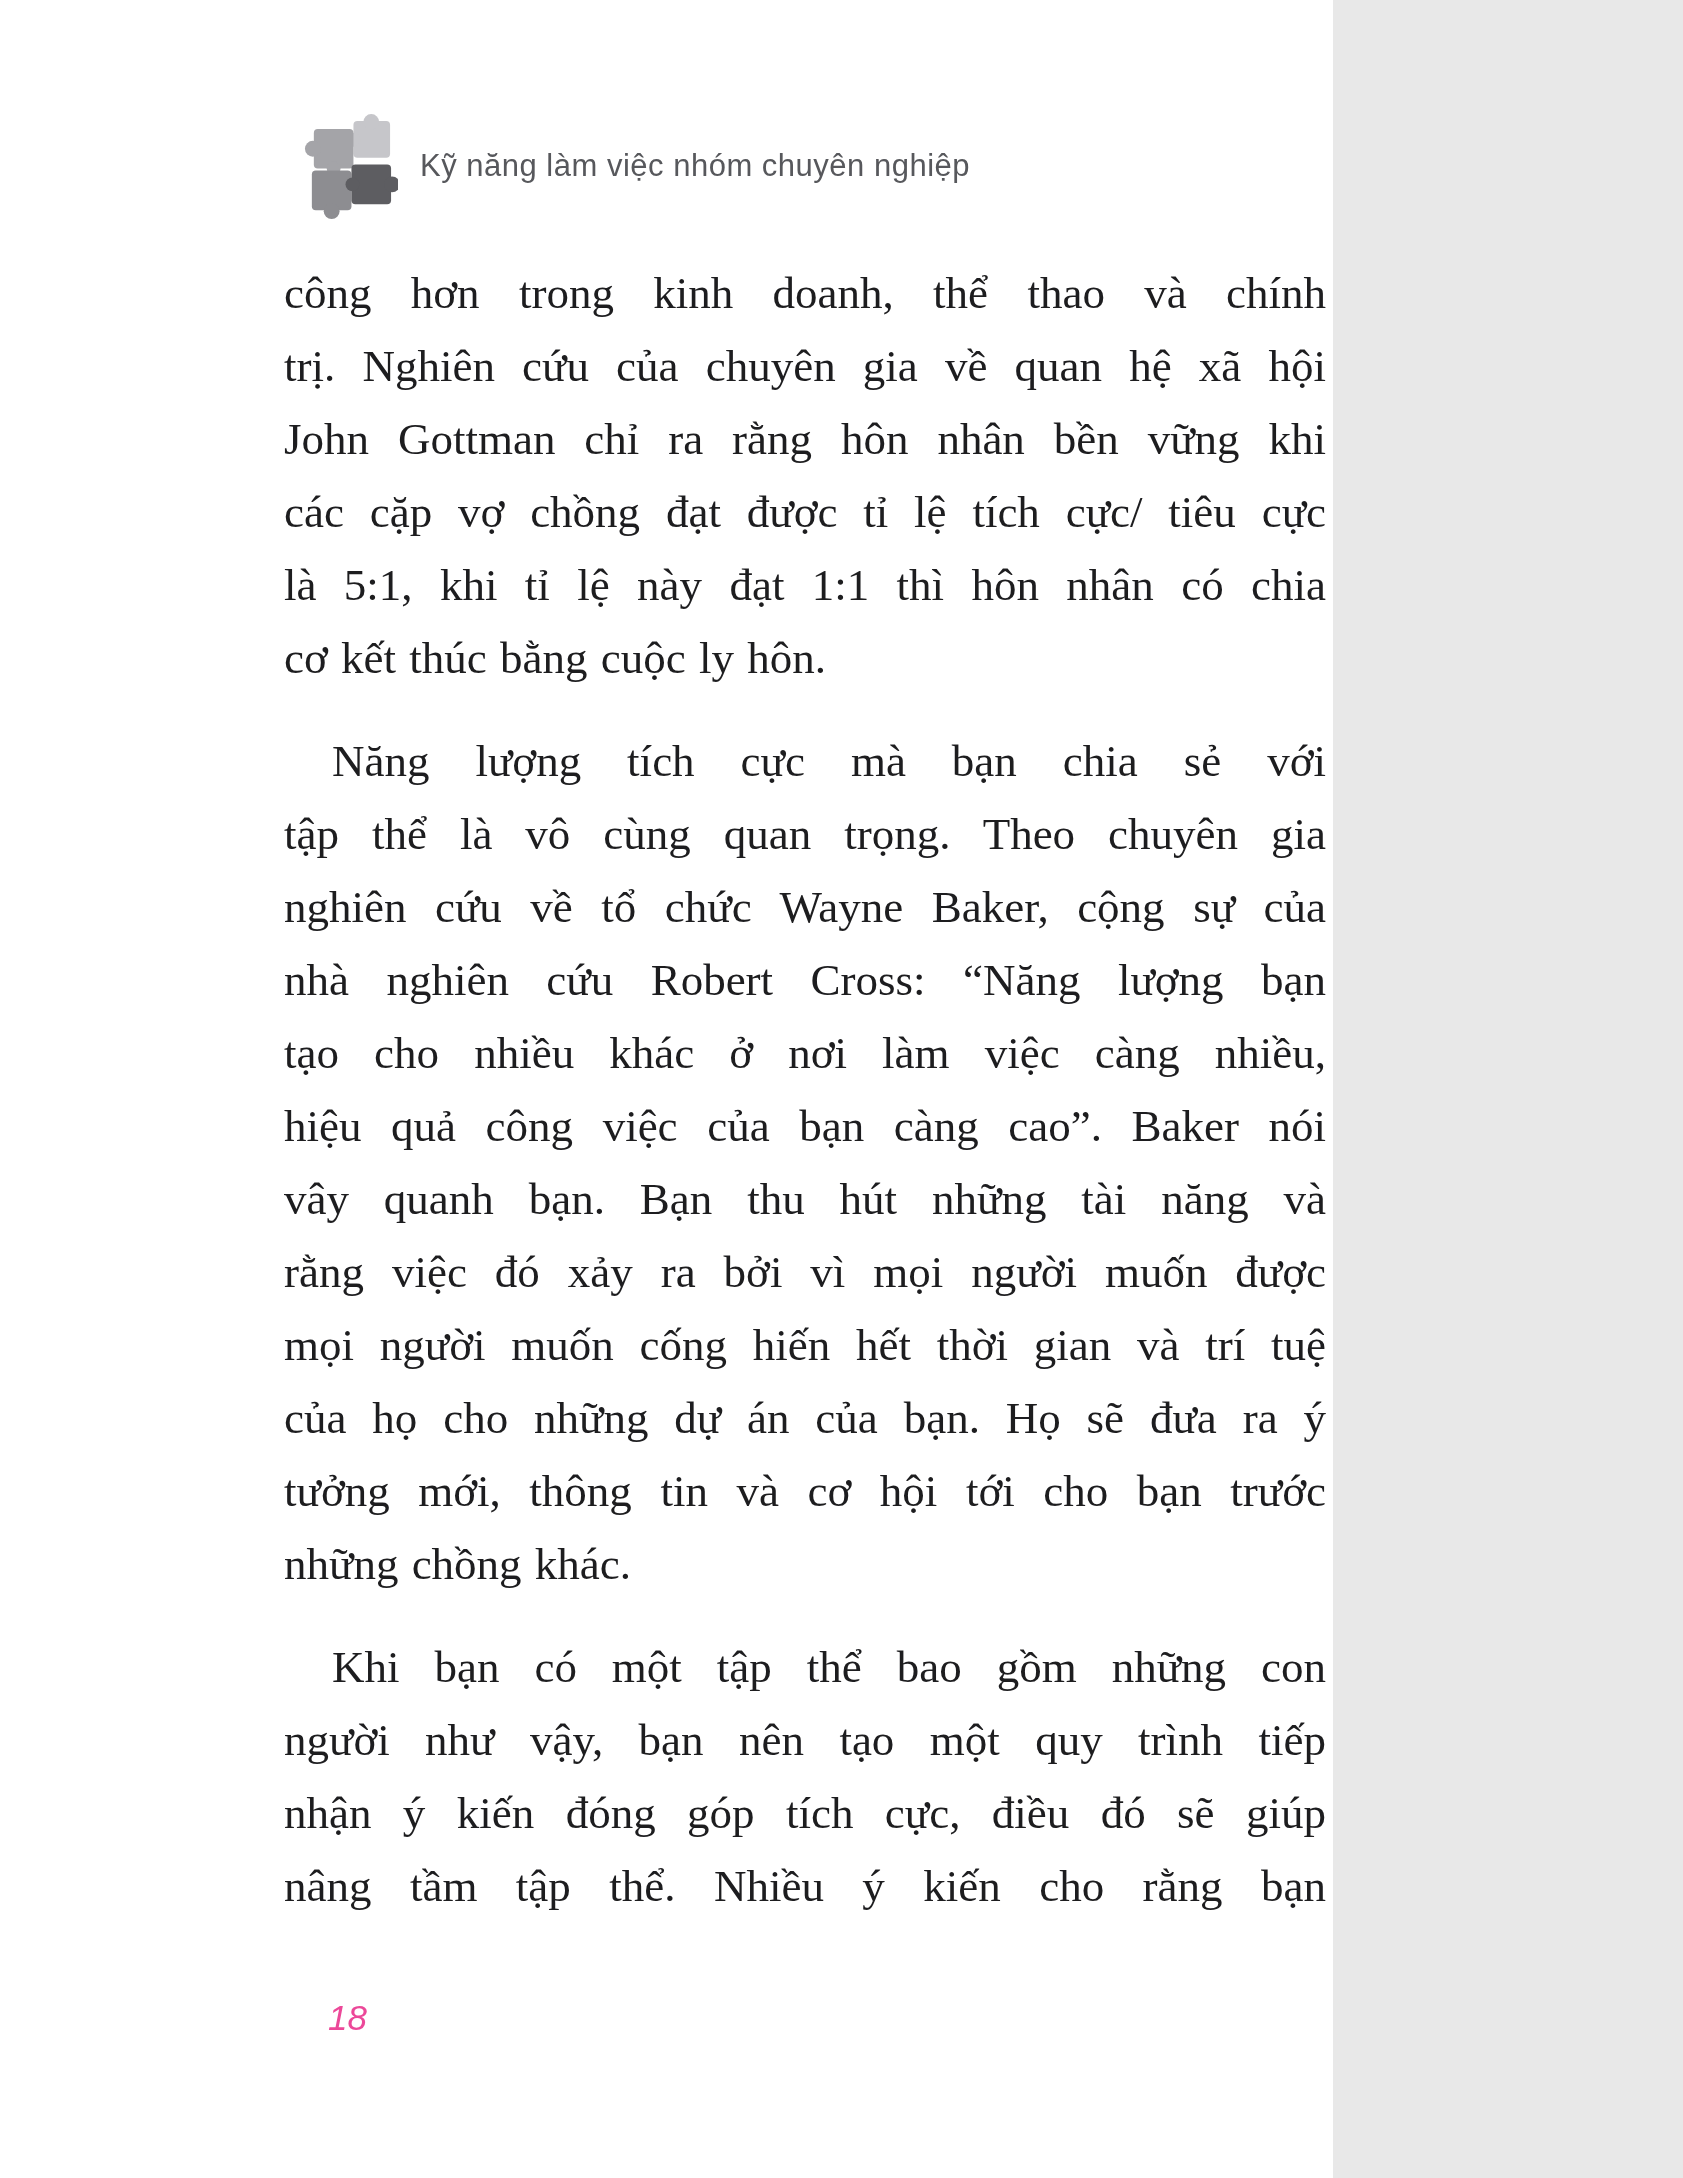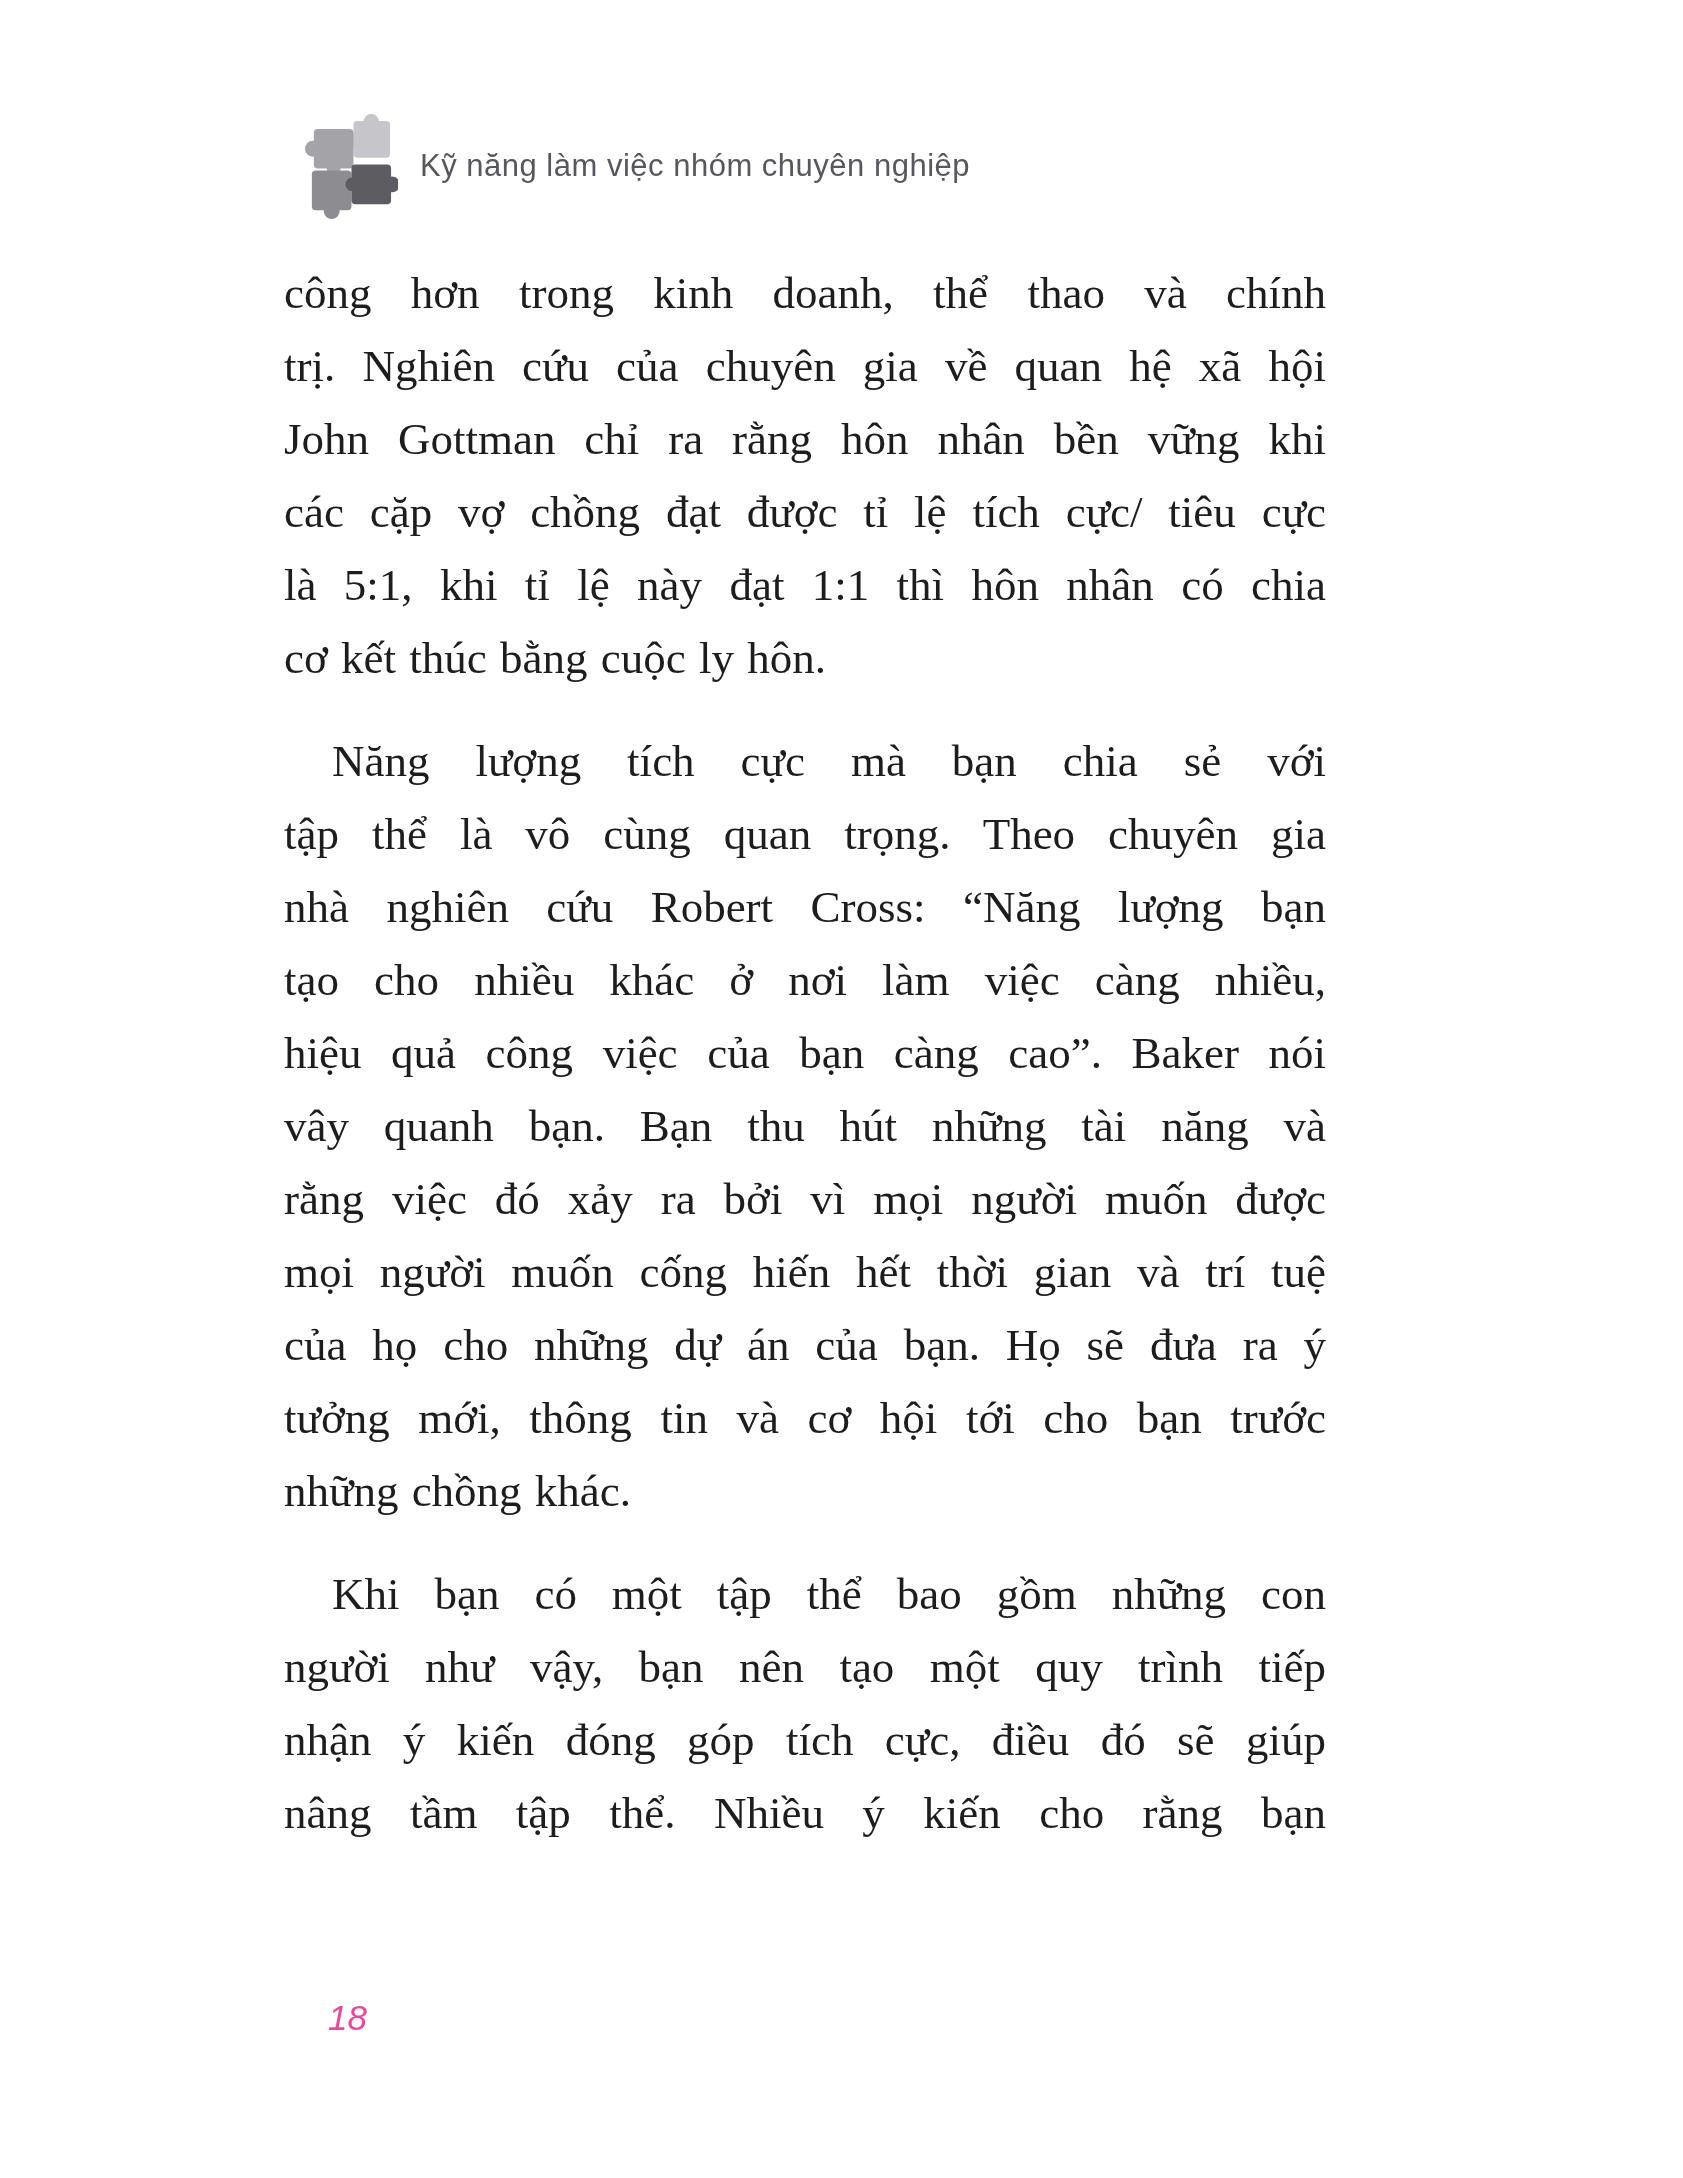--- a/index.html
+++ b/index.html
@@ -2,21 +2,21 @@
 <html><head>
 <meta charset="utf-8">
 <style>
   html, body {
     margin: 0;
     padding: 0;
     background: #e8e8e8;
   }
   .page {
     position: relative;
-    width: 1683px;
+    width: 1333px;
     height: 2178px;
     background: #ffffff;
     overflow: hidden;
     font-family: "Liberation Serif", serif;
   }
   
   .header {
     position: absolute;
     left: 297px;
     top: 111px;
@@ -109,20 +109,21 @@
         <div class="line">công hơn trong kinh doanh, thể thao và chính</div>
         <div class="line">trị. Nghiên cứu của chuyên gia về quan hệ xã hội</div>
         <div class="line">John Gottman chỉ ra rằng hôn nhân bền vững khi</div>
         <div class="line">các cặp vợ chồng đạt được tỉ lệ tích cực/ tiêu cực</div>
         <div class="line">là 5:1, khi tỉ lệ này đạt 1:1 thì hôn nhân có chia</div>
         <div class="line last">cơ kết thúc bằng cuộc ly hôn.</div>
       </div>
       <div class="paragraph">
         <div class="line first-indent">Năng lượng tích cực mà bạn chia sẻ với</div>
         <div class="line">tập thể là vô cùng quan trọng. Theo chuyên gia</div>
+        <div class="line">nghiên cứu về tổ chức Wayne Baker, cộng sự của</div>
         <div class="line">nhà nghiên cứu Robert Cross: “Năng lượng bạn</div>
         <div class="line">tạo cho nhiều khác ở nơi làm việc càng nhiều,</div>
         <div class="line">hiệu quả công việc của bạn càng cao”. Baker nói</div>
         <div class="line">vây quanh bạn. Bạn thu hút những tài năng và</div>
         <div class="line">rằng việc đó xảy ra bởi vì mọi người muốn được</div>
         <div class="line">mọi người muốn cống hiến hết thời gian và trí tuệ</div>
         <div class="line">của họ cho những dự án của bạn. Họ sẽ đưa ra ý</div>
         <div class="line">tưởng mới, thông tin và cơ hội tới cho bạn trước</div>
         <div class="line last">những chồng khác.</div>
       </div>

